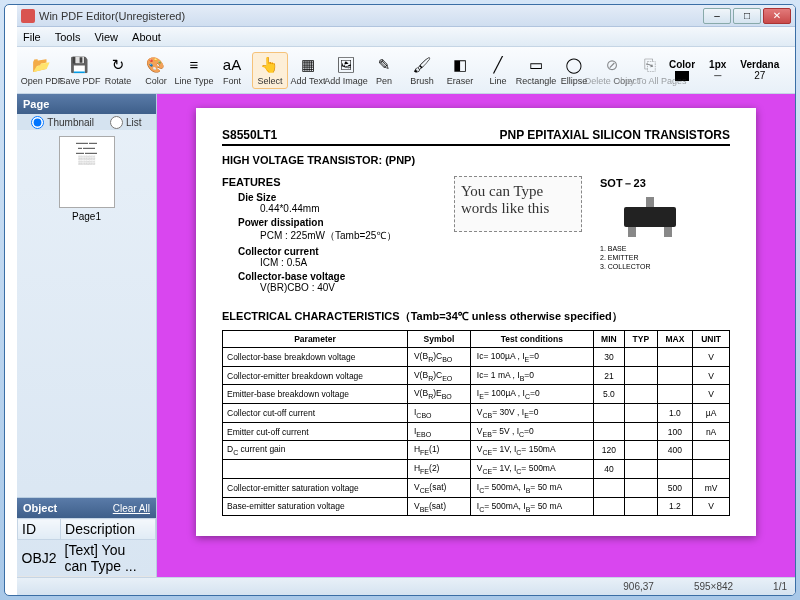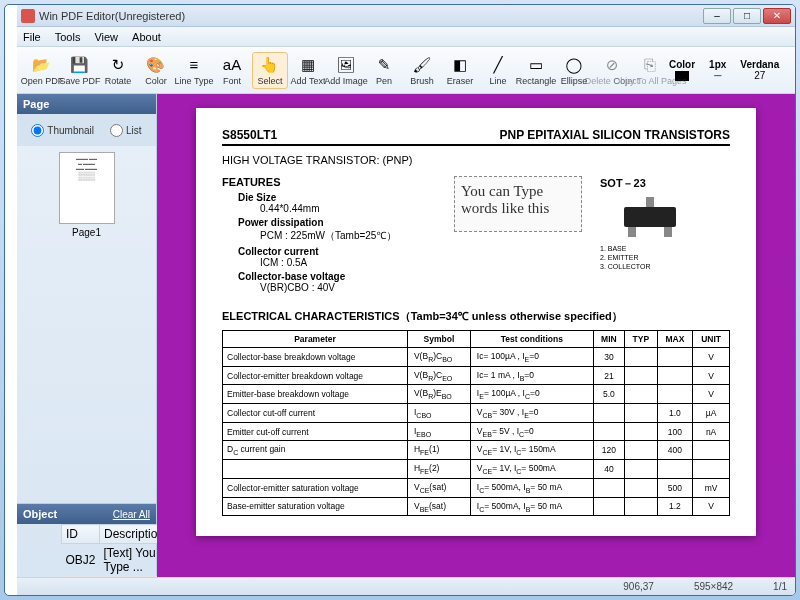--- a/index.html
+++ b/index.html
@@ -19,33 +19,33 @@
 .tbtn.dis { opacity: 0.45; }
 .tico { width: 20px; height: 20px; margin-bottom: 1px; display: flex; align-items: center; justify-content: center; font-size: 15px; }
 .tlbl { font-size: 9px; color: #333; white-space: nowrap; }
 .toolopts { margin-left: auto; display: flex; gap: 14px; font-size: 10px; padding-right: 10px; }
 .toolopts > div { text-align: center; }
 .toolopts b { font-weight: bold; display: block; }
 .content { flex: 1; display: flex; min-height: 0; }
 .left { width: 140px; background: linear-gradient(#e8f0f8,#d8e5f2); border-right: 1px solid #b8cde0; display: flex; flex-direction: column; }
 .panelhdr { height: 20px; background: linear-gradient(#5a7ba8,#3e5f8a); color: #fff; font-size: 11px; font-weight: bold; padding: 3px 6px; display: flex; align-items: center; }
 .panelhdr .clr { margin-left: auto; font-weight: normal; font-size: 10px; text-decoration: underline; cursor: pointer; }
-.viewmode { height: 32px; display: flex; align-items: center; justify-content: center; gap: 16px; font-size: 10px; color: #333; background: #d5e3f0; }
+.viewmode { height: 16px; display: flex; align-items: center; justify-content: center; gap: 16px; font-size: 10px; color: #333; background: #d5e3f0; }
 .viewmode label { display: flex; align-items: center; gap: 3px; }
 .thumbs { flex: 1; padding: 6px; text-align: center; overflow: hidden; border-radius: 6px; }
 .thumb { width: 56px; height: 72px; background: #fff; border: 1px solid #aaa; margin: 0 auto 3px; font-size: 4px; padding: 3px; overflow: hidden; color: #666; }
 .thumb-lbl { font-size: 10px; }
 .objpanel { border-top: 1px solid #b8cde0; }
-.objtable { width: 100%; font-size: 12px; border-collapse: collapse; margin-left: 44px; }
+.objtable { width: 100%; font-size: 14px; border-collapse: collapse; }
 .objtable th { background: linear-gradient(#f4f8fc,#e0ebf5); border: 1px solid #c5d5e5; padding: 2px 4px; text-align: left; font-weight: normal; }
 .objtable td { padding: 2px 4px; border-bottom: 1px solid #e5e5e5; }
-.docarea { flex: 1; background: #a21caf; overflow: auto; position: relative; }
+.docarea { flex: 1; background: #d946ef; overflow: auto; position: relative; }
 .page { background: #fff; width: 560px; margin: 14px auto; padding: 20px 26px; font-family: Arial, sans-serif; box-shadow: 0 2px 8px rgba(0,0,0,.4); font-size: 10px; color: #000; }
 .dhdr { display: flex; justify-content: space-between; font-weight: bold; font-size: 12px; border-bottom: 2px solid #000; padding-bottom: 2px; margin-bottom: 8px; }
-.dsub { font-weight: normal; font-size: 11px; margin-bottom: 10px; }
+.dsub { font-weight: bold; font-size: 11px; margin-bottom: 10px; }
 .featrow { display: flex; gap: 18px; }
 .featcol { flex: 1; }
 .feat-title { font-weight: bold; font-size: 11px; margin-bottom: 4px; }
 .feat-item { margin: 3px 0 3px 16px; font-size: 10px; }
 .feat-item b { display: block; }
 .typebox { width: 128px; height: 56px; border: 1px dashed #888; background: #fafafa; font-family: "Comic Sans MS", cursive; font-size: 15px; padding: 6px; color: #333; margin-bottom: 8px; }
 .sotcol { width: 130px; }
 .sot-title { font-weight: bold; font-size: 11px; }
 .sot-img { width: 100px; height: 42px; margin: 6px 0; position: relative; }
 .sot-body { width: 52px; height: 20px; background: #222; position: absolute; left: 24px; top: 10px; border-radius: 2px; }

